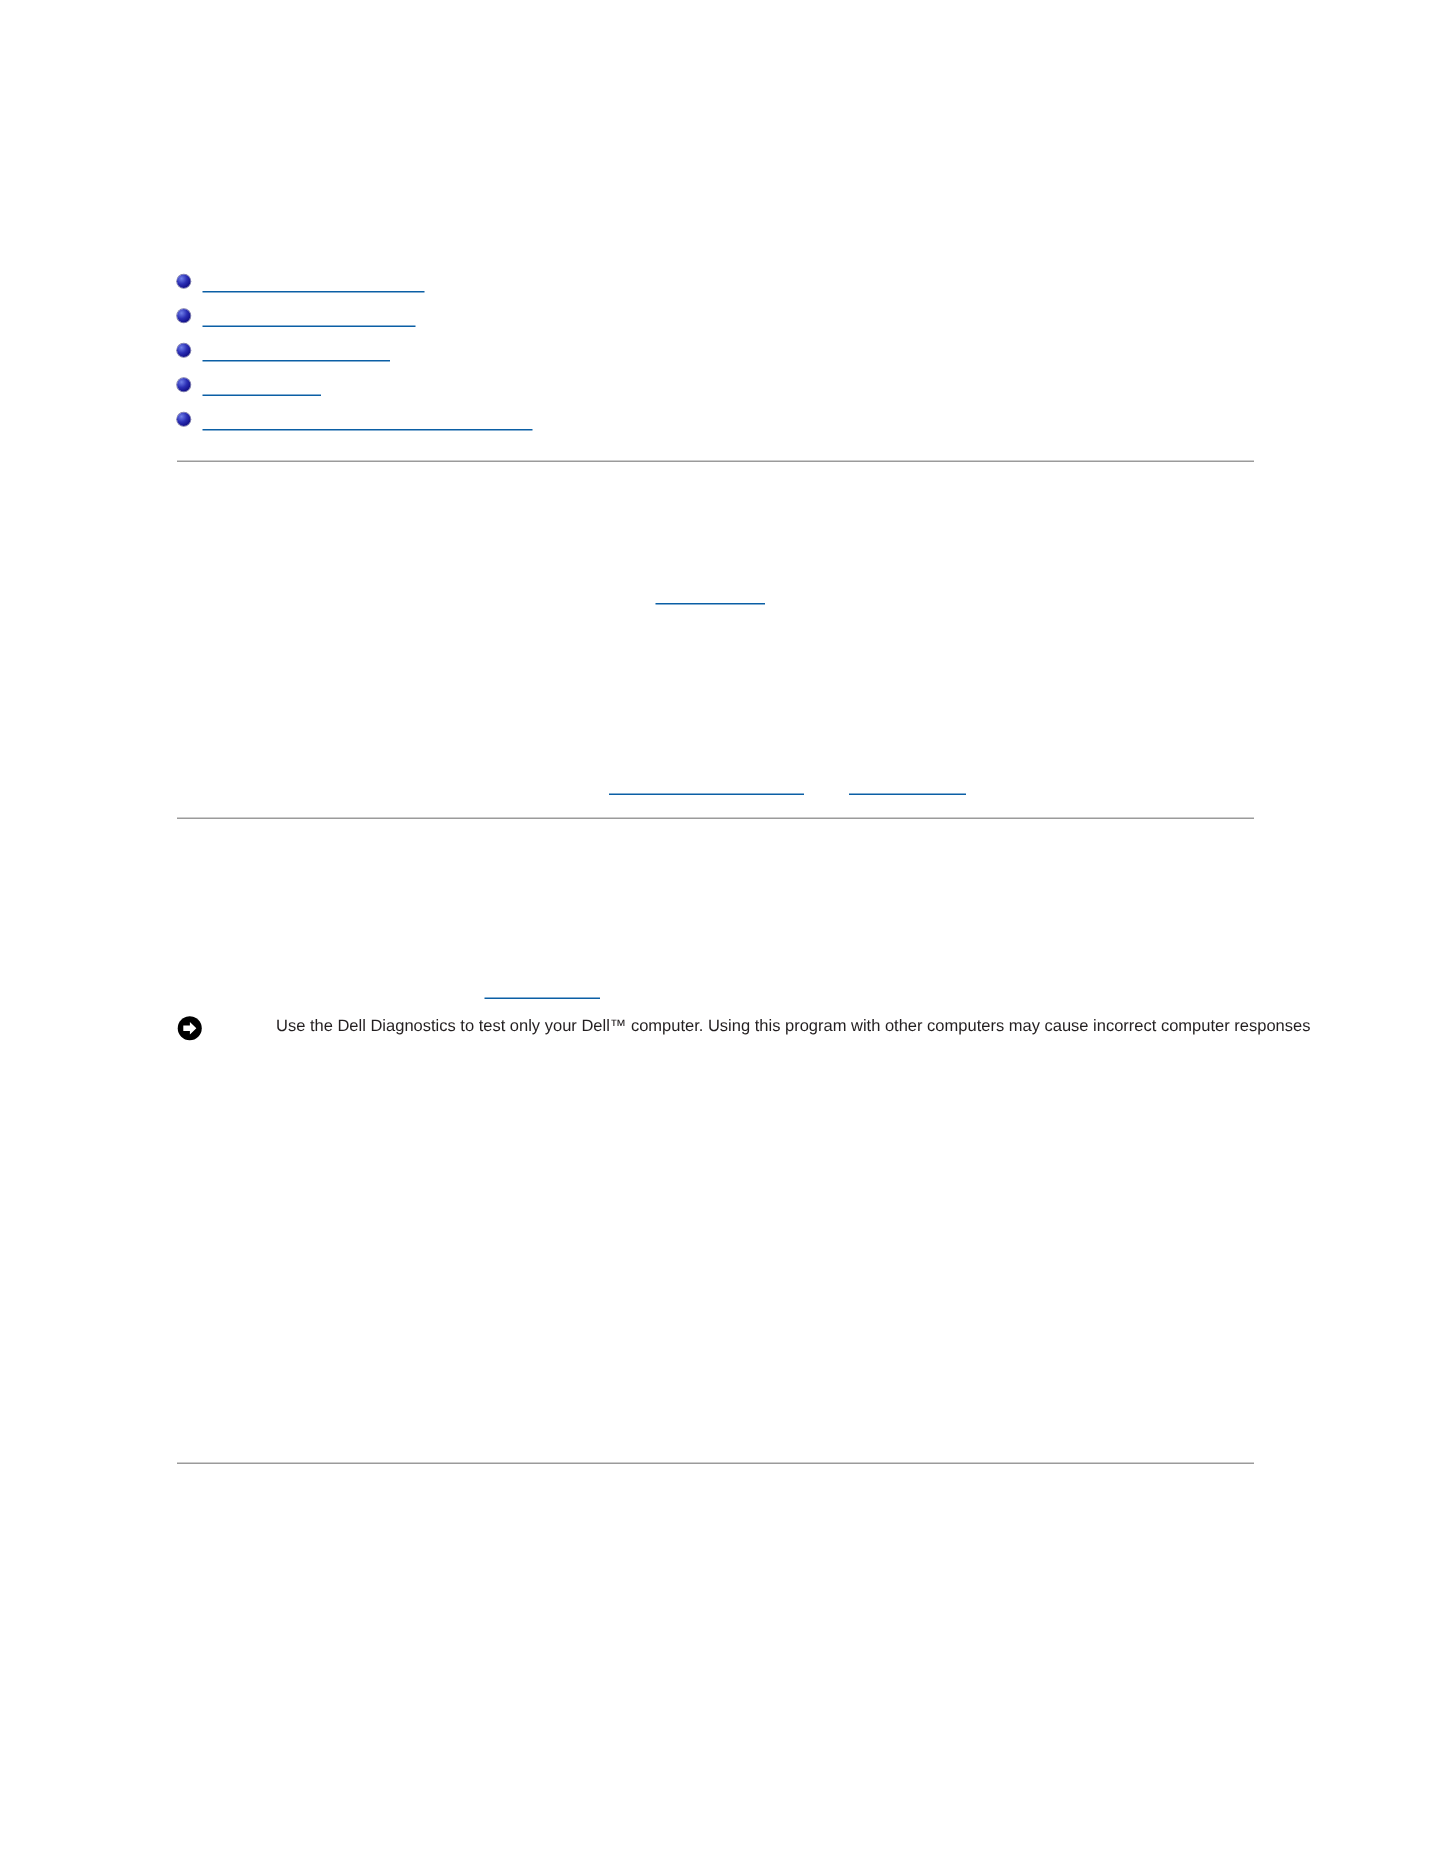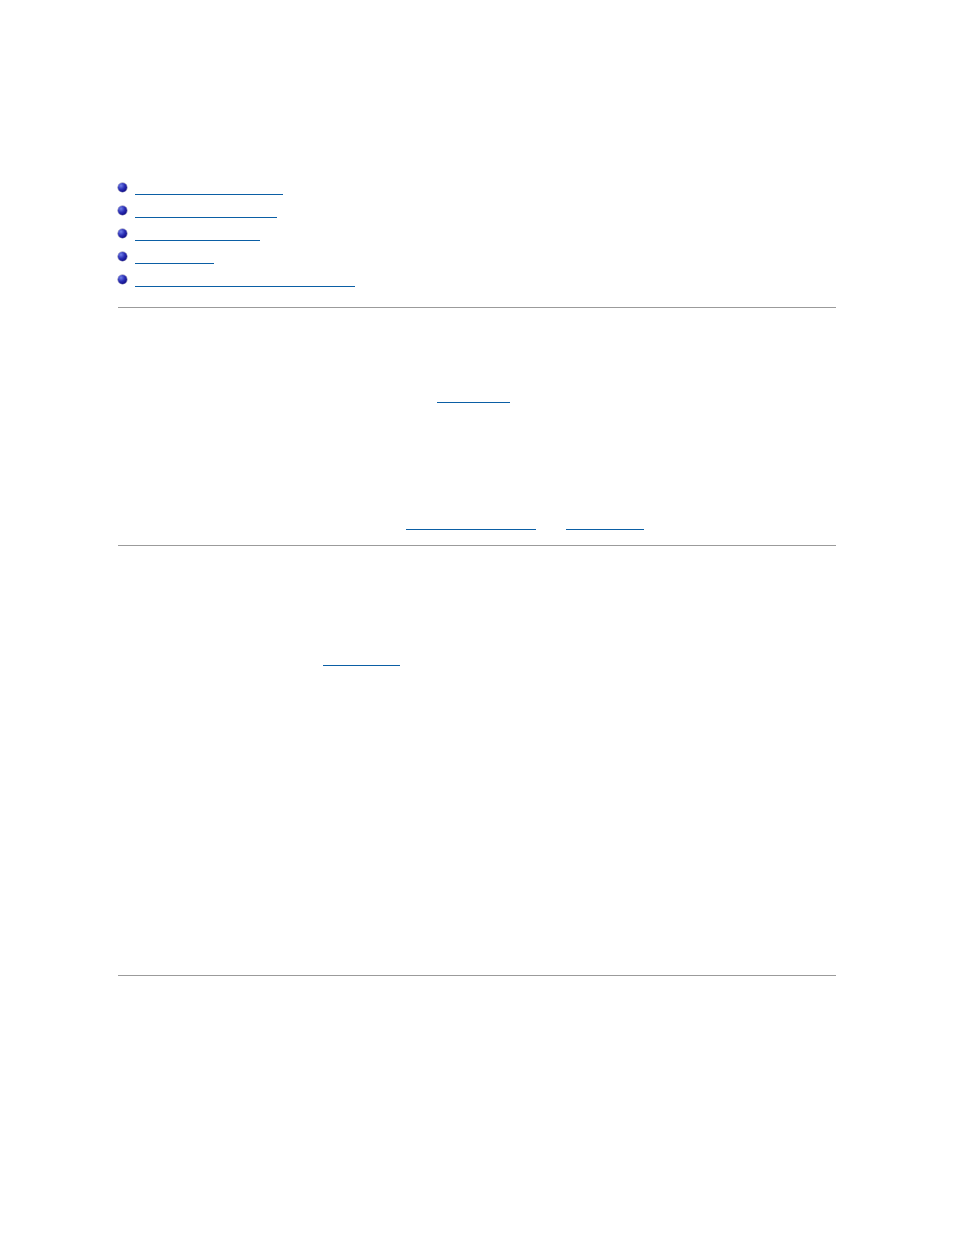--- a/index.html
+++ b/index.html
@@ -155,14 +155,23 @@
 
   <div class="rule rule-1"></div>
   <div class="rule rule-2"></div>
   <div class="rule rule-3"></div>
 
   <a class="inline-link il-a" href="#"></a>
   <a class="inline-link il-b" href="#"></a>
   <a class="inline-link il-c" href="#"></a>
   <a class="inline-link il-d" href="#"></a>
 
+  <div class="notice">
+    <span class="notice-icon">
+      <svg width="17" height="17" viewBox="0 0 17 17" aria-hidden="true">
+        <circle cx="8.5" cy="8.5" r="8" fill="#000000"></circle>
+        <path d="M4.2 6.6 L8.6 6.6 L8.6 4.3 L12.9 8.5 L8.6 12.7 L8.6 10.4 L4.2 10.4 Z" fill="#ffffff"></path>
+      </svg>
+    </span>
+    <span class="notice-text">Use the Dell Diagnostics to test only your Dell™ computer. Using this program with other computers may cause incorrect computer responses</span>
+  </div>
 
 </div>
 
 </body></html>

